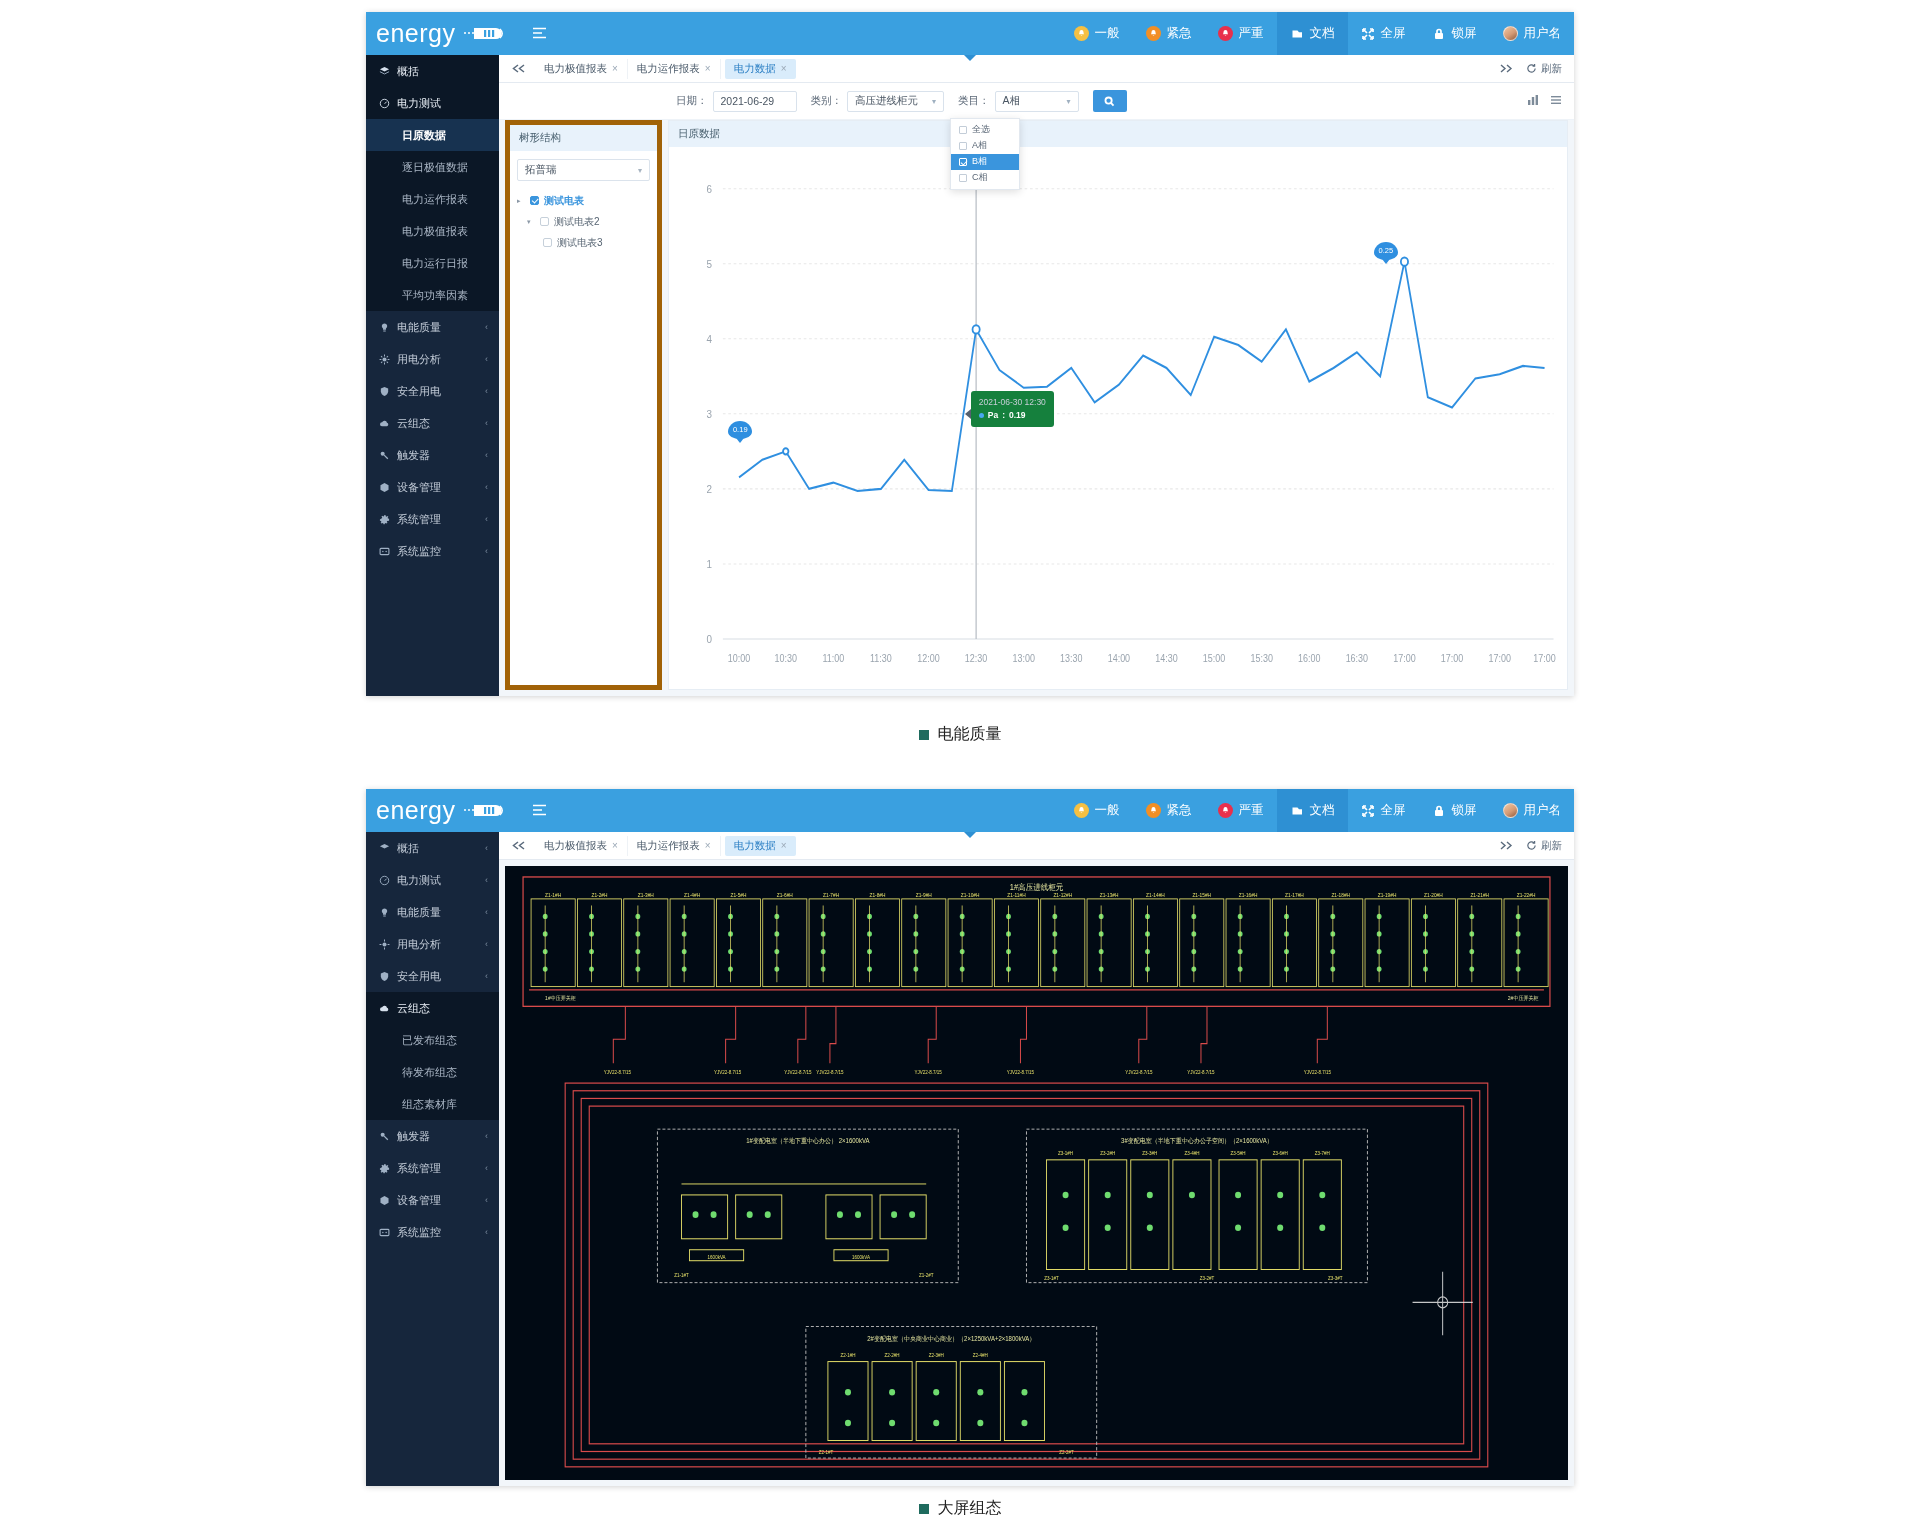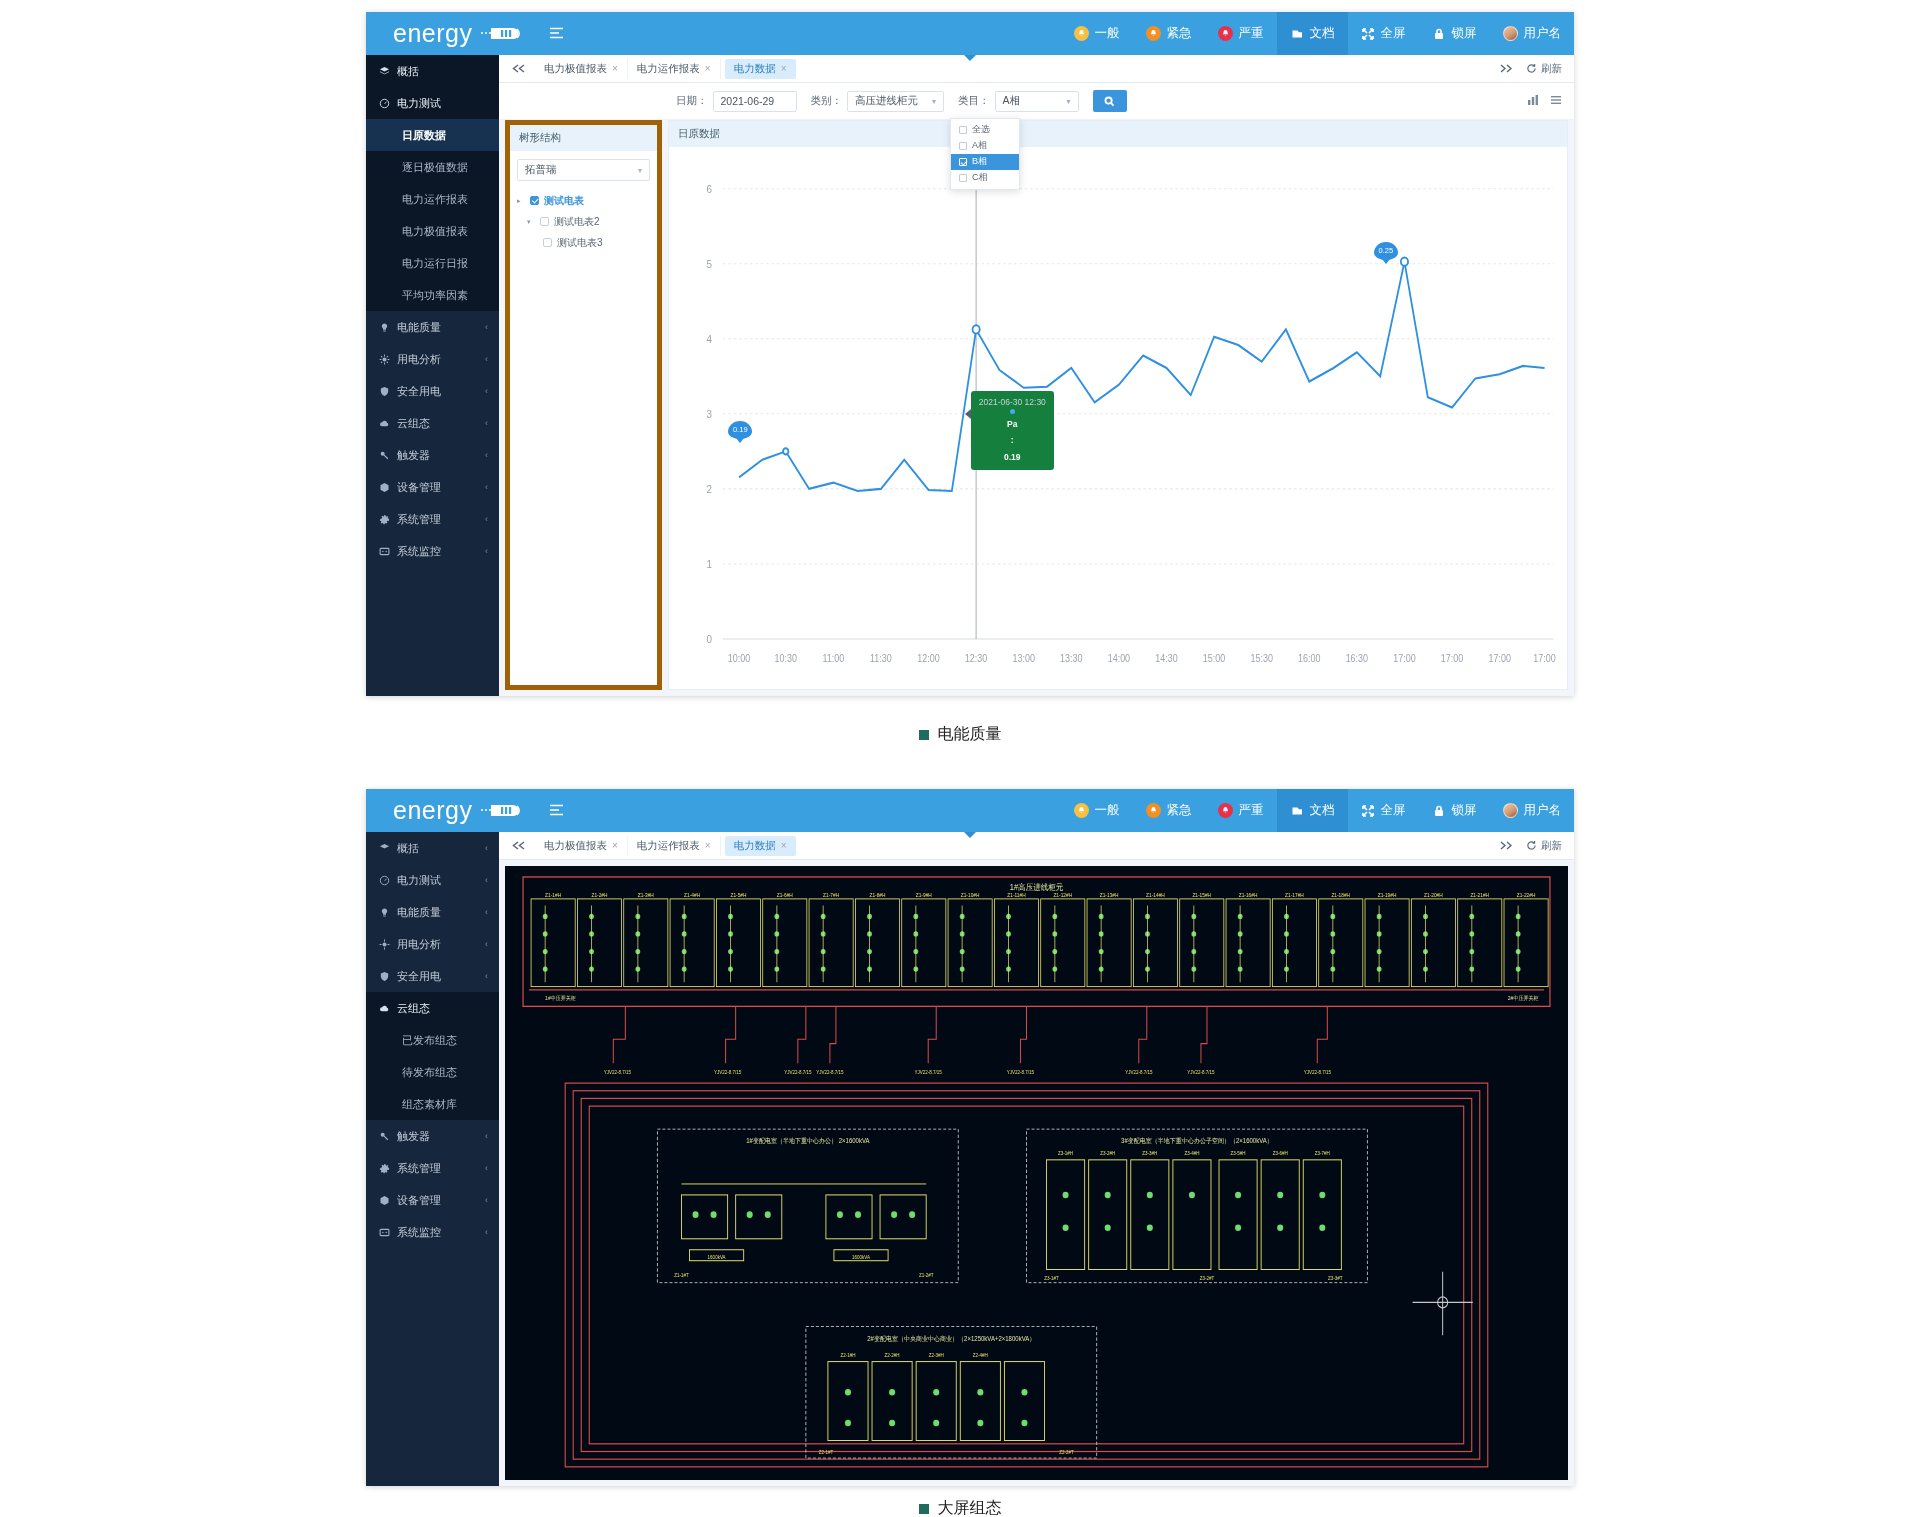--- a/index.html
+++ b/index.html
@@ -20,21 +20,21 @@
     overflow:hidden;
   }
   .win1 { left:366px; top:12px; width:1208px; height:684px; }
   .win2 { left:366px; top:789px; width:1208px; height:697px; }
 
   
   .topbar {
     height:43px; background:#3aa0e0; display:flex; align-items:center;
     flex:0 0 43px; position:relative;
   }
-  .logo { color:#fff; font-size:25px; letter-spacing:.5px; padding-left:27px; font-weight:400; display:flex; align-items:center; gap:4px;}
+  .logo { color:#fff; font-size:25px; letter-spacing:.5px; padding-left:10px; font-weight:400; display:flex; align-items:center; gap:4px;}
   .logo-mark { display:inline-block; margin-left:3px; }
   .hamburger { margin-left:24px; color:#fff; font-size:16px; cursor:pointer; line-height:1; }
   .top-right { margin-left:auto; display:flex; align-items:center; height:100%; }
   .top-item {
     display:flex; align-items:center; gap:6px; color:#fff; font-size:12.5px;
     padding:0 13px; height:100%; cursor:pointer; white-space:nowrap;
   }
   .top-item.active { background:#2e90d3; }
   .bell { width:15px; height:15px; border-radius:50%; display:inline-flex; align-items:center; justify-content:center; }
   .bell svg { width:9px; height:9px; }
@@ -156,21 +156,21 @@
   .chart-panel { flex:1; background:#fff; border:1px solid #e6edf4; display:flex; flex-direction:column; min-width:0; }
   .chart-head { height:26px; background:#e8f2fb; display:flex; align-items:center; padding-left:9px; font-size:10.5px; color:#49606f; }
   .chart-area { flex:1; position:relative; }
   .chart-svg { position:absolute; inset:0; width:100%; height:100%; }
 
   .tooltip {
     position:absolute; background:#15803d; color:#fff; border-radius:3px;
     padding:5px 8px 6px; font-size:8.5px; line-height:1.5; white-space:nowrap; z-index:6;
   }
   .tooltip .t-time { color:#c8cfd8; }
-  .tooltip .t-val { color:#fff; display:flex; align-items:center; gap:4px; font-weight:bold;flex-direction:column; }
+  .tooltip .t-val { color:#fff; display:flex; align-items:center; gap:4px; font-weight:bold; }
   .tooltip .t-dot { width:5px;height:5px;border-radius:50%;background:#49a7f0;display:inline-block; }
   .tooltip:before {
     content:""; position:absolute; left:-6px; top:18px;
     border-top:5px solid transparent; border-bottom:5px solid transparent; border-right:6px solid #55606e;
   }
   .marker {
     position:absolute; z-index:6; background:#2f8fe0; color:#fff;
     font-size:7.5px; border-radius:50% 50% 50% 50%/60% 60% 40% 40%;
     width:24px; height:18px; display:flex; align-items:center; justify-content:center;
   }

